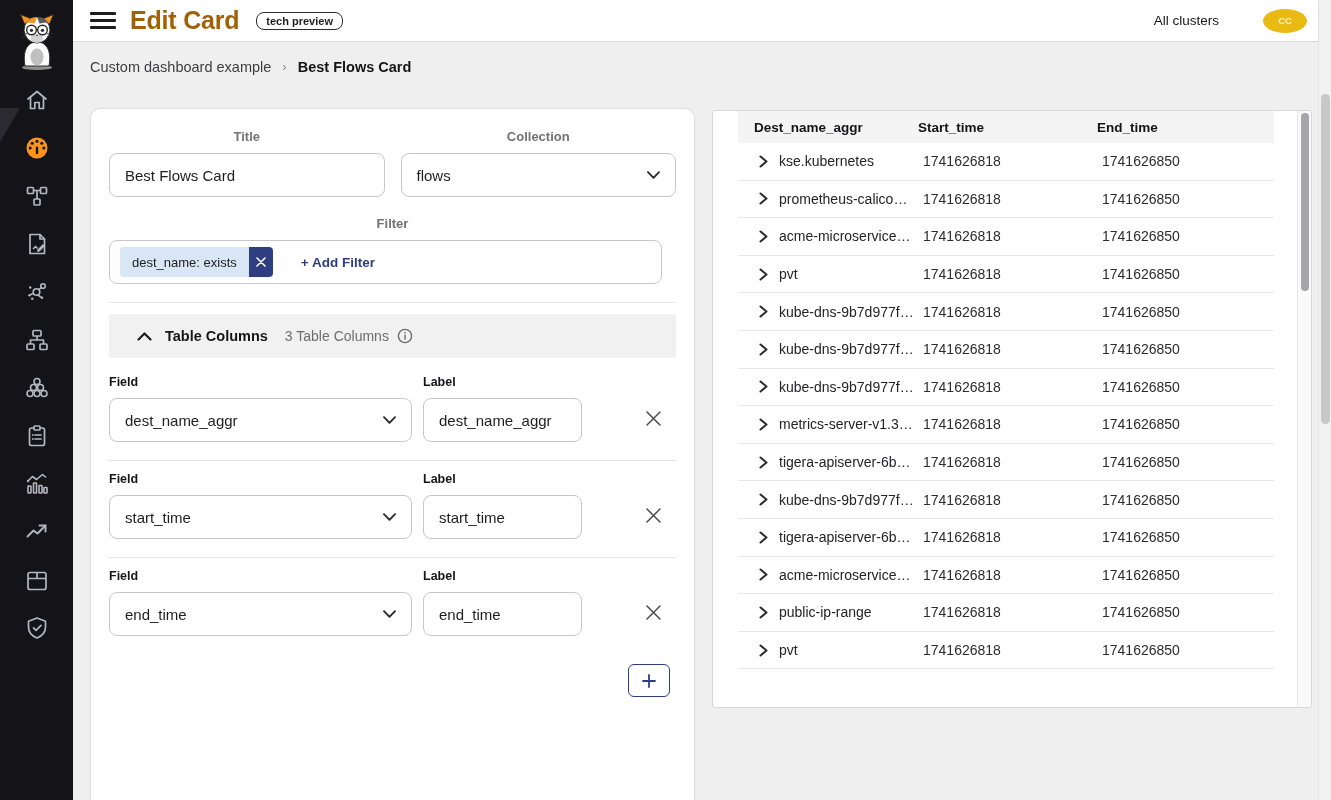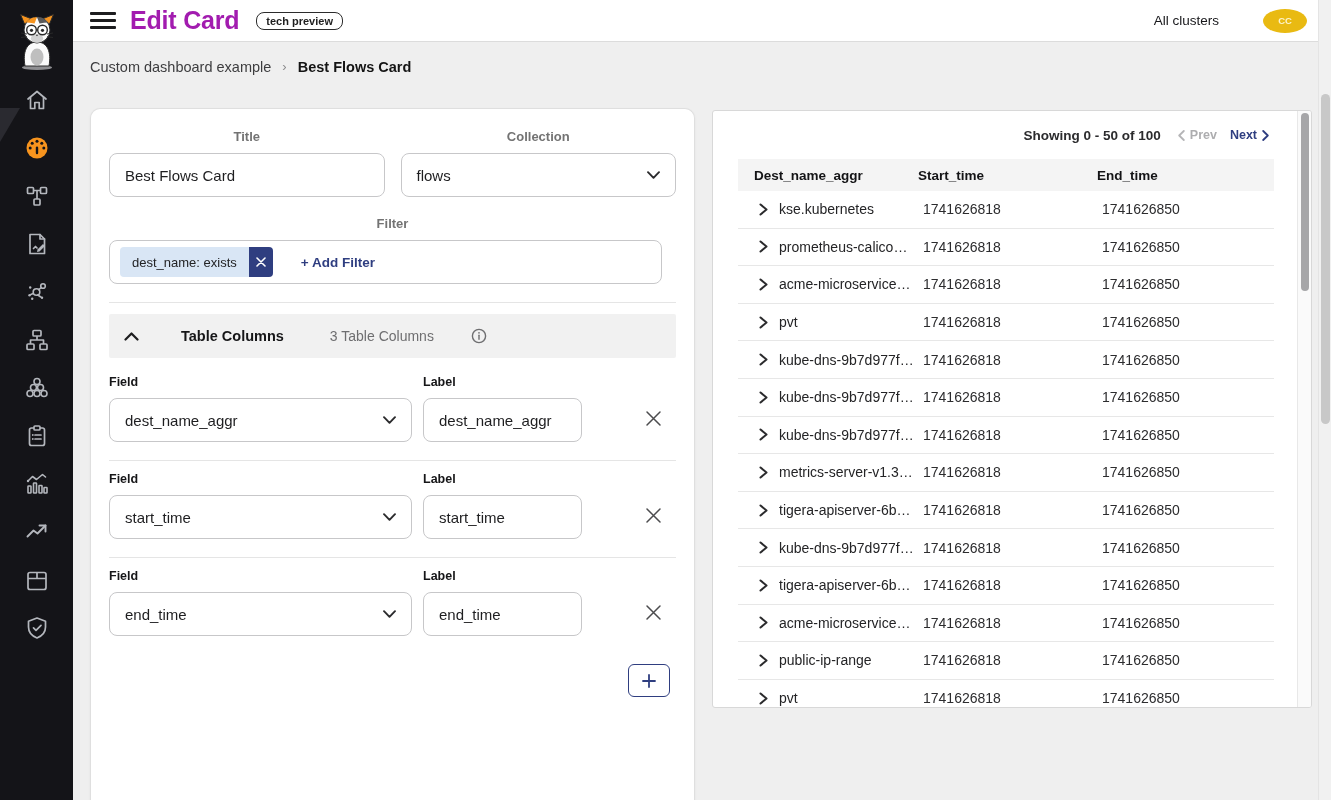--- a/index.html
+++ b/index.html
@@ -13,21 +13,21 @@
   .nav-item svg { display:block; }
   .active-notch { position:absolute; left:0; top:108px; width:20px; height:34px;
                   background:#2a2a30; clip-path:polygon(0 0,100% 0,0 100%); }
 
   
   .topbar { position:absolute; left:73px; top:0; width:1258px; height:42px; background:#ffffff;
             border-bottom:1px solid #dcdcdc; display:flex; align-items:center; z-index:4; }
   .hamburger { margin-left:17px; width:26px; height:26px; display:flex; flex-direction:column;
                justify-content:center; gap:4px; cursor:pointer; }
   .hamburger span { display:block; height:3px; background:#1d1d1f; border-radius:1px; }
-  .page-title { margin-left:14px; font-size:25px; font-weight:800; letter-spacing:-0.2px; color:#a21caf; }
+  .page-title { margin-left:14px; font-size:25px; font-weight:800; letter-spacing:-0.2px; color:#a16207; }
   .tech-badge { margin-left:17px; font-size:11px; font-weight:600; color:#1f1f1f;
                 border:1.3px solid #2c2c2c; border-radius:8px; padding:2px 9px; background:#fff; }
   .topbar-right { margin-left:auto; display:flex; align-items:center; }
   .cluster-sel { font-size:13.5px; font-weight:400; color:#17171a; cursor:pointer; }
   .avatar { width:44px; height:24px; border-radius:50%; background:#e9ba12; color:#fdf4cb;
             font-size:9.5px; font-weight:700; display:flex; align-items:center; justify-content:center;
             margin-left:44px; margin-right:24px; cursor:pointer; }
 
   
   .crumb-row { position:absolute; left:90px; top:59px; width:1224px; height:32px;
@@ -56,21 +56,21 @@
   .filter-box { width:553px; height:44px; border:1px solid #c7c7c9; border-radius:8px;
                 display:flex; align-items:center; padding:0 8px; }
   .chip { background:#d9e6f5; height:30px; display:flex; align-items:center; padding:0 12px;
           font-size:13px; color:#232325; border-radius:4px 0 0 4px; margin-left:2px; }
   .chip-x { width:24px; height:30px; background:#2f3e80; border:none; border-radius:0 4px 4px 0;
             display:flex; align-items:center; justify-content:center; cursor:pointer; }
   .add-filter { margin-left:28px; color:#2f3e80; font-size:13.5px; font-weight:600; cursor:pointer; }
   .row-chart { margin-top:29px; }
   .divider { height:1px; background:#e5e5e5; margin-top:18px; }
   .section-bar { margin-top:11px; height:44px; background:#f1f1f1; border-radius:2px;
-                 display:flex; align-items:center; padding:0 15px;gap:29px; }
+                 display:flex; align-items:center; padding:0 28px; }
   .sec-title { font-size:14.5px; font-weight:700; margin-left:13px; color:#161618; }
   .sec-count { font-size:14px; color:#6e6e70; margin-left:17px; }
   .info-ic { margin-left:8px; display:flex; }
   .col-editor { display:flex; margin-top:17px; }
   .col-editor.after-div { margin-top:11px; }
   .fgroup { width:303px; margin-right:11px; }
   .lgroup { width:159px; }
   .flabel { font-size:12.5px; font-weight:700; margin-bottom:9px; color:#161618; }
   .xwrap { flex:1; display:flex; align-items:center; justify-content:flex-end;
            padding-right:13px; padding-top:20px; }
@@ -385,35 +385,20 @@
     </div>
 
   <button class="add-col-btn">
     <svg width="14" height="14" viewBox="0 0 14 14" stroke="#2f3e80" stroke-width="1.8" stroke-linecap="round">
         <path d="M7 1 V13 M1 7 H13"></path>
       </svg>
   </button>
 </div>
 
 <div class="preview-card">
-  <div class="preview-header">
-    <span class="showing">Showing 0 - 50 of 100</span>
-    <span class="pag prev">
-      <svg width="7" height="11" viewBox="0 0 7 11" fill="none" stroke="#b5b5b7" stroke-width="1.8" stroke-linecap="round" stroke-linejoin="round">
-          <path d="M5.8 1 L1.2 5.5 L5.8 10"></path>
-        </svg>
-      <span>Prev</span>
-    </span>
-    <span class="pag next">
-      <span>Next</span>
-      <svg width="7" height="11" viewBox="0 0 7 11" fill="none" stroke="#2f3e80" stroke-width="1.8" stroke-linecap="round" stroke-linejoin="round">
-          <path d="M1.2 1 L5.8 5.5 L1.2 10"></path>
-        </svg>
-    </span>
-  </div>
   <div class="ptable">
     <div class="thead">
       <div class="cc1">Dest_name_aggr</div>
       <div class="cc2">Start_time</div>
       <div class="cc3">End_time</div>
     </div>
     <div id="preview-body">
         <div class="trow">
           <div class="rc1">
             <span class="row-chev">

